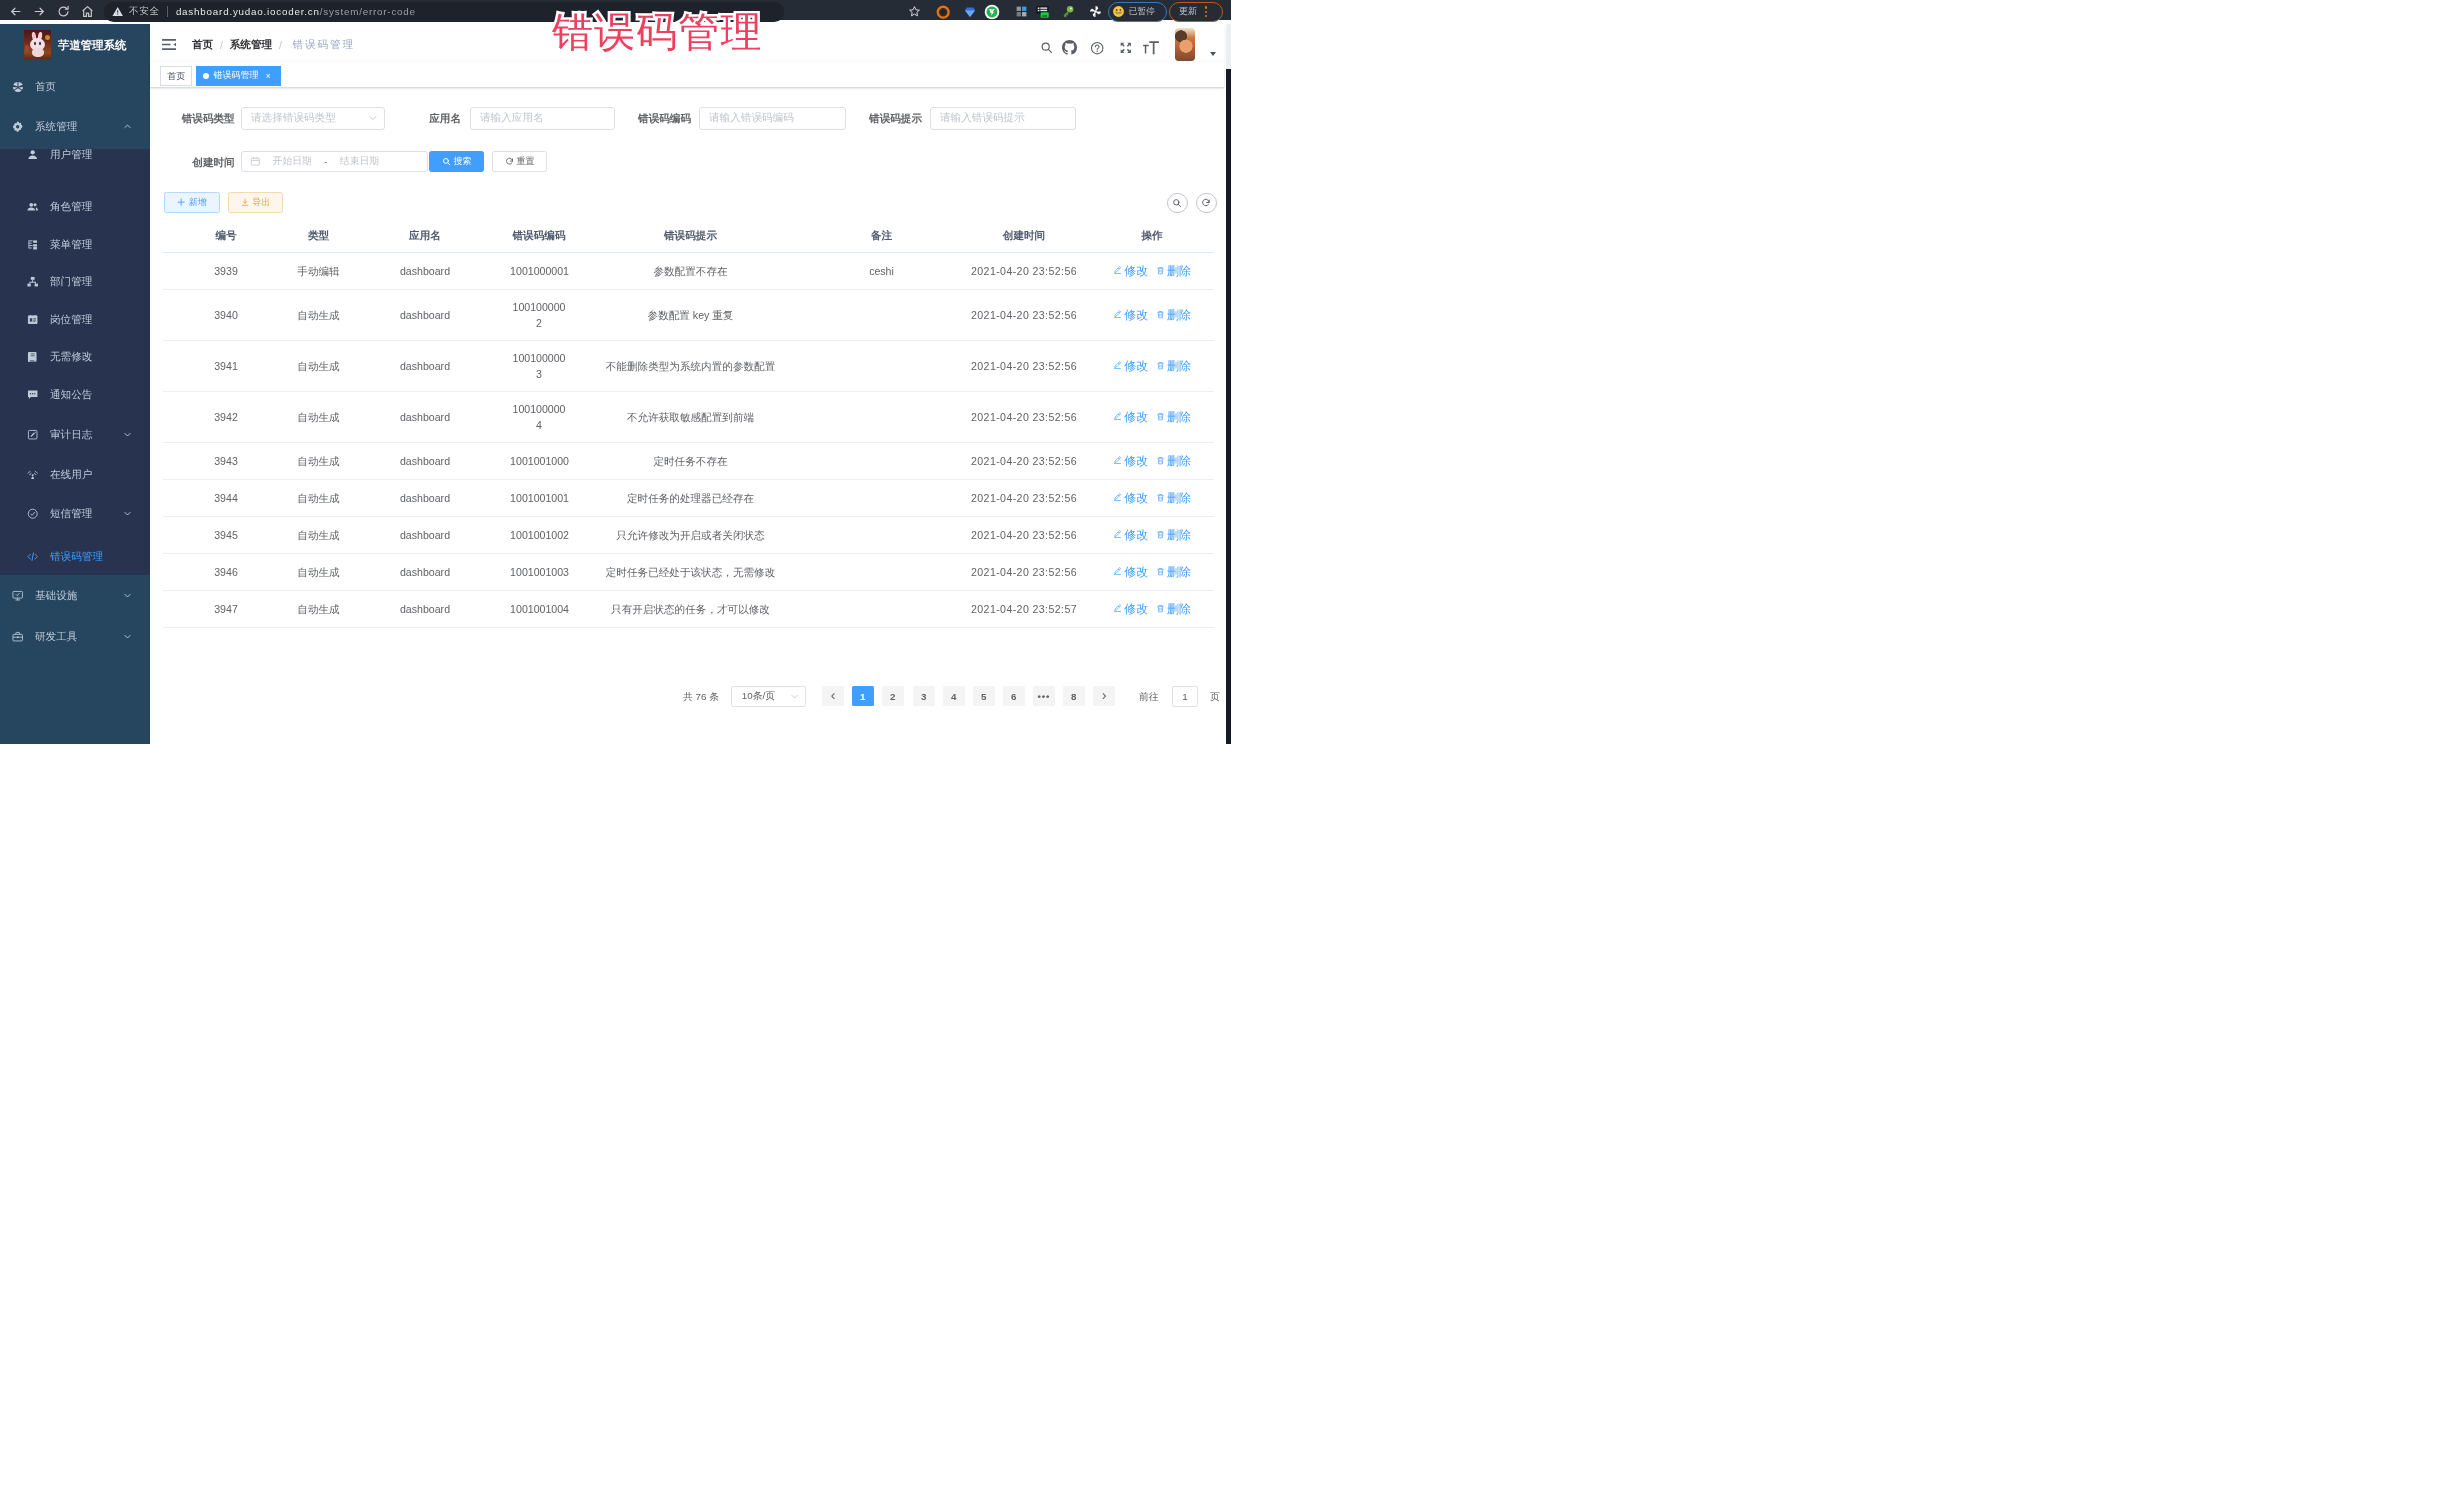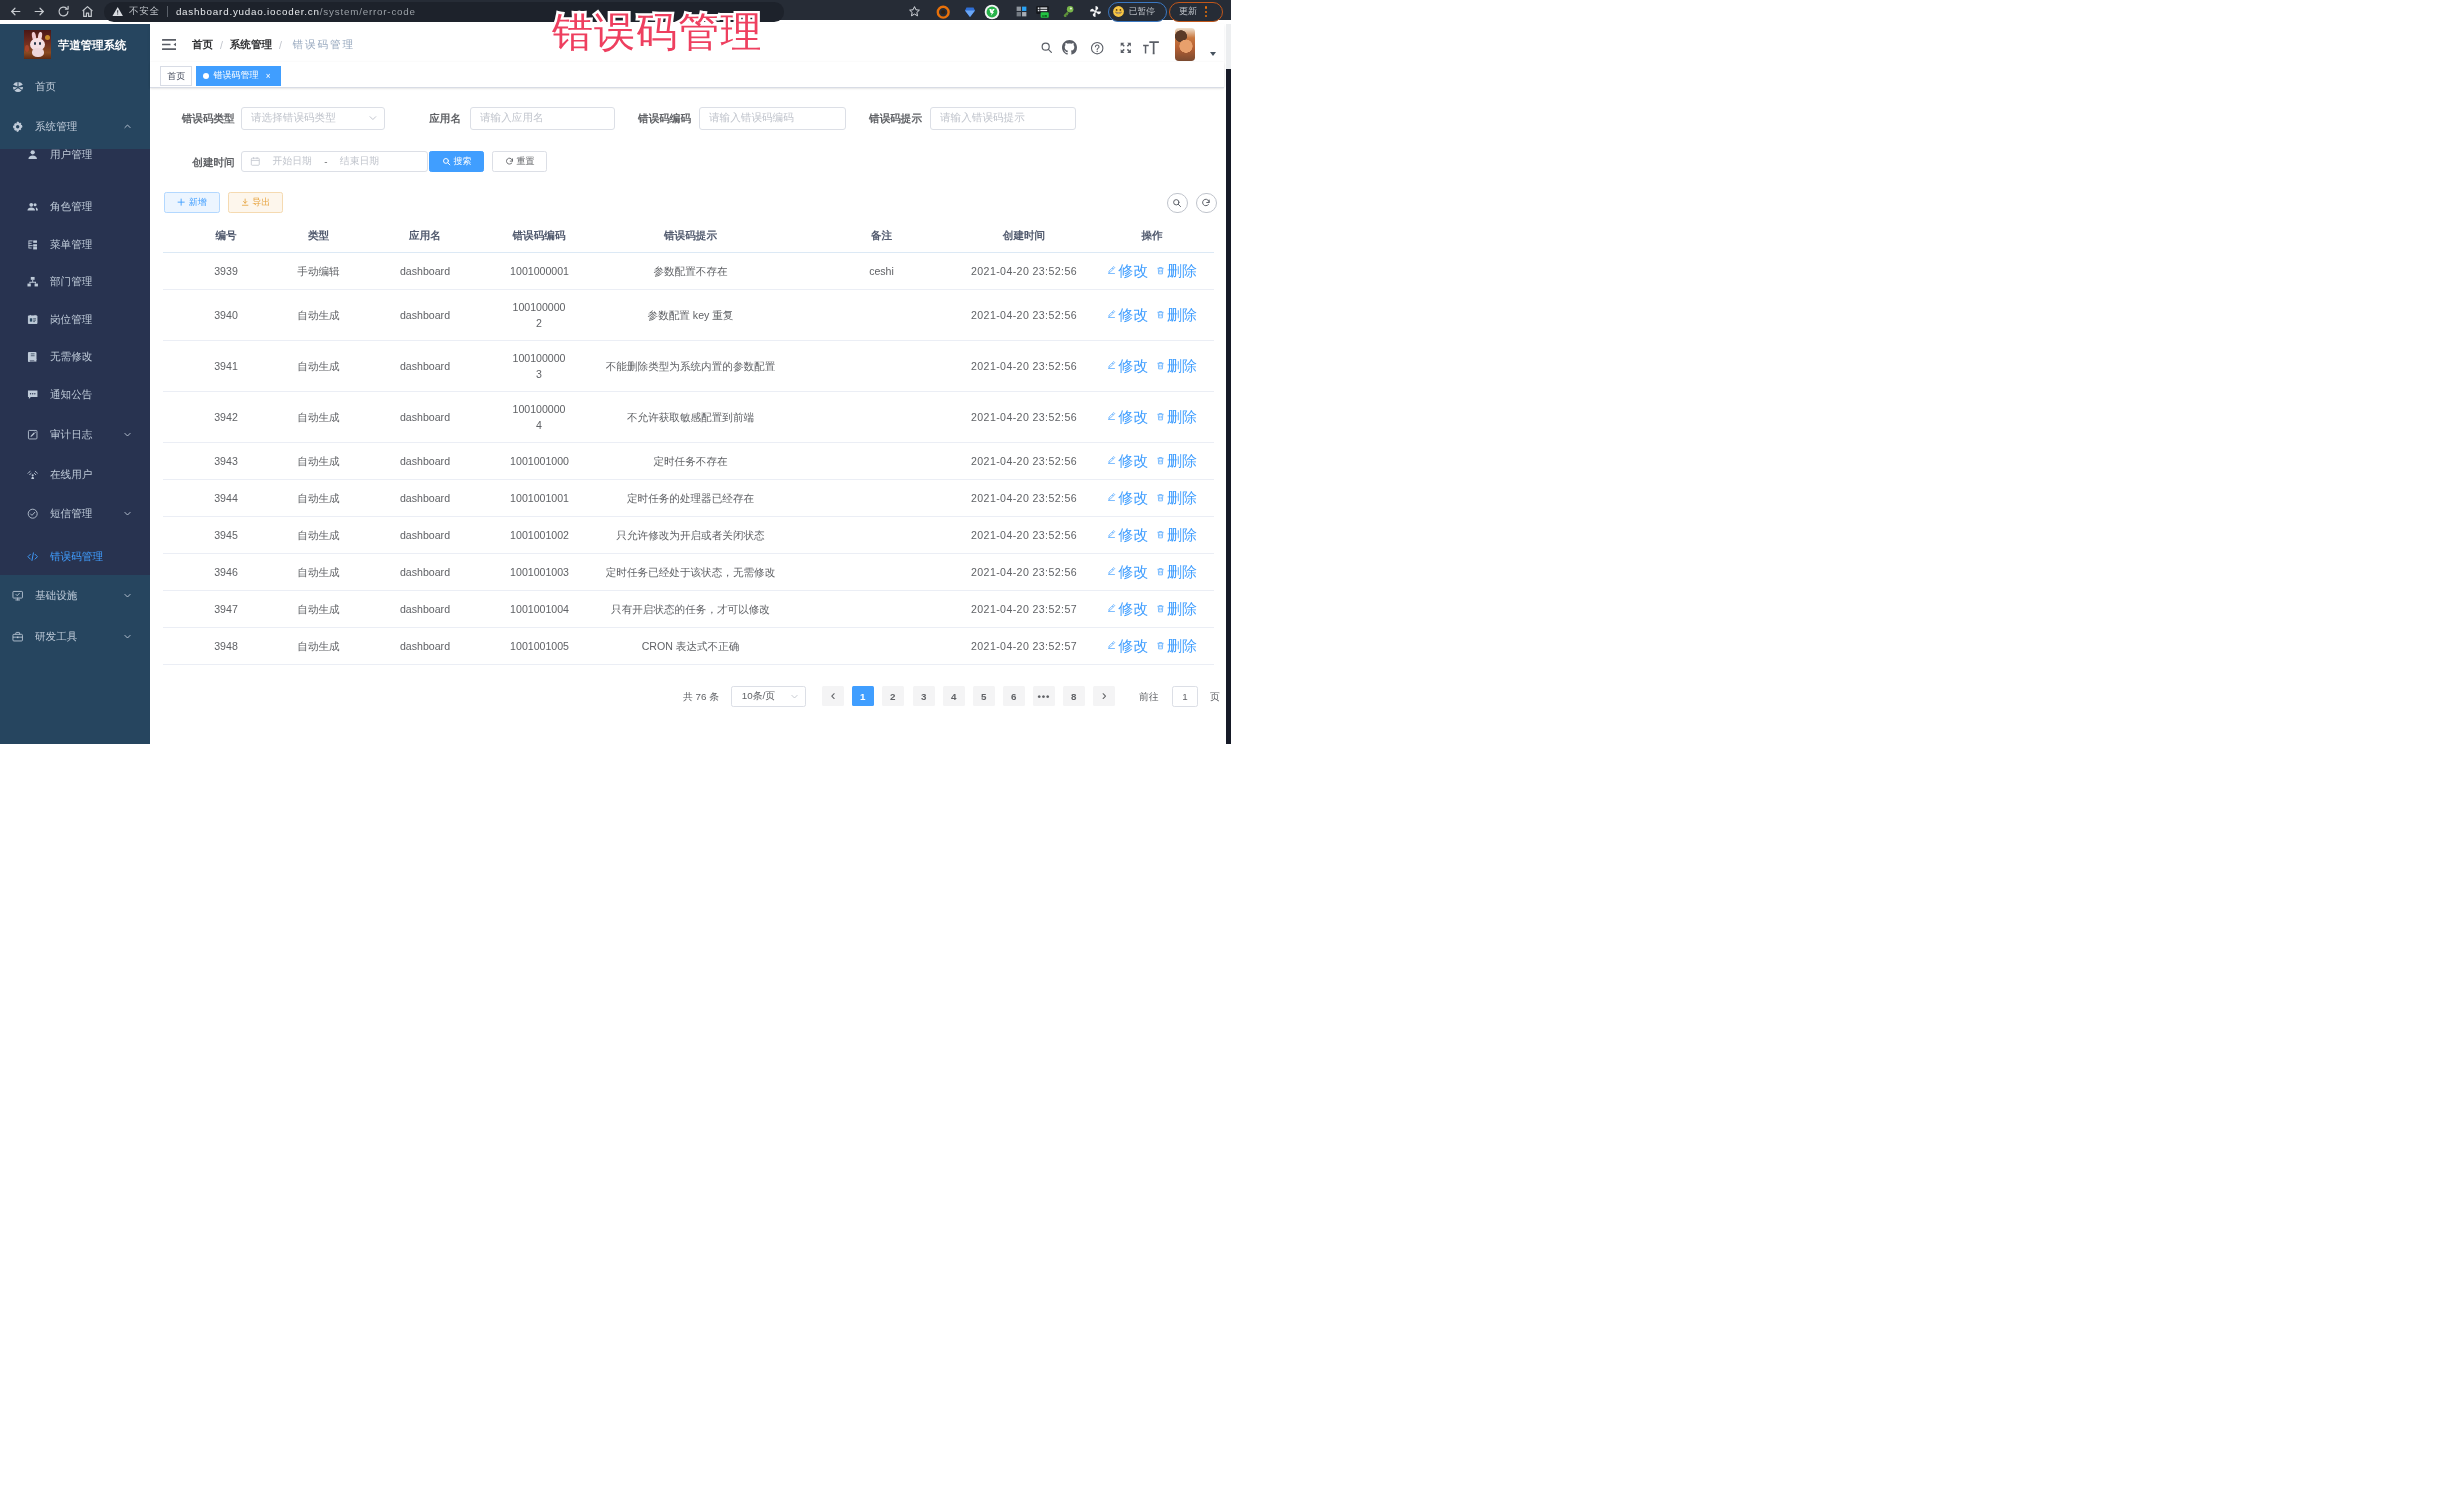--- a/index.html
+++ b/index.html
@@ -72,21 +72,21 @@
 .btn-exp { width:55px; background:#fdf6ec; border:0.8px solid #f5dab1; color:#e6a23c; }
 .circ { position:absolute; width:20.5px; height:20.5px; border-radius:50%; background:#fff; border:0.8px solid #c0c4cc; display:flex; align-items:center; justify-content:center; }
 
 
 #dtable { position:absolute; left:12.5px; top:197px; width:1051px; border-collapse:collapse; table-layout:fixed; font-size:10.6px; color:#606266; }
 #dtable th { font-weight:bold; color:#515a6e; border-bottom:0.8px solid #dce9f5; text-align:center; font-size:10.6px; padding:0; }
 #dtable td { border-bottom:0.8px solid #ebeef5; text-align:center; padding:0 7.6px; line-height:16px; }
 #dtable td.nw { white-space:nowrap; }
 #dtable td.dt { letter-spacing:0.4px; }
 #dtable tr { background:#fff; }
-.op { color:#409eff; font-size:15px; display:inline-flex; align-items:center; gap:2.3px; }
+.op { color:#409eff; font-size:12px; display:inline-flex; align-items:center; gap:2.3px; }
 #pager { position:absolute; left:0; top:662px; width:1074px; height:21px; font-size:9.8px; color:#606266; }
 #pager .pgtxt { position:absolute; top:0; height:21px; line-height:21px; }
 #pager .pgsel { position:absolute; left:581px; top:0; width:75px; height:21px; border:0.8px solid #dcdfe6; border-radius:2.3px; display:flex; align-items:center; }
 #pager .pbox { position:absolute; top:0.4px; width:21.6px; height:20.5px; border-radius:1.5px; background:#f4f4f5; color:#606266; display:flex; align-items:center; justify-content:center; font-weight:bold; font-size:9.8px; }
 #pager .pactive { background:#409eff; color:#fff; }
 #pager .pginput { position:absolute; left:1022px; top:0; width:26px; height:21px; border:0.8px solid #dcdfe6; border-radius:2.3px; text-align:center; line-height:19.7px; color:#606266; }
 
 #annot, #annot-w { position:absolute; left:552px; top:5.3px; font-size:41px; font-weight:500; color:#ee3f5f; letter-spacing:1.1px; white-space:nowrap; z-index:50; }
 #annot-w { -webkit-text-stroke:4.9px #ffffff; }
 
@@ -670,36 +670,20 @@
           <td></td>
           <td class="nw dt">2021-04-20 23:52:57</td>
           <td class="nw"><span class="op"><svg width="9" height="9" viewBox="0 0 24 24" fill="none" stroke="#409eff" stroke-width="1.8">
                 <path d="M4 20h16" stroke-linecap="round"></path>
                 <path d="M13.5 5.5l-8 8-.8 3.8 3.8-.8 8-8zM15 4l1.8-1.8a1.4 1.4 0 0 1 2 0l1 1a1.4 1.4 0 0 1 0 2L18 7z"></path>
               </svg>修改</span><span class="op" style="margin-left:7.6px;"><svg width="9" height="9" viewBox="0 0 24 24" fill="none" stroke="#409eff" stroke-width="1.8">
                 <path d="M4 6h16M9 6V4h6v2M6 6l1 15h10l1-15" stroke-linejoin="round"></path>
                 <path d="M10 10v7M14 10v7"></path>
               </svg>删除</span></td>
         </tr>
-        <tr style="height:37px;">
-          <td>3948</td>
-          <td>自动生成</td>
-          <td>dashboard</td>
-          <td>1001001005</td>
-          <td>CRON 表达式不正确</td>
-          <td></td>
-          <td class="nw dt">2021-04-20 23:52:57</td>
-          <td class="nw"><span class="op"><svg width="9" height="9" viewBox="0 0 24 24" fill="none" stroke="#409eff" stroke-width="1.8">
-                <path d="M4 20h16" stroke-linecap="round"></path>
-                <path d="M13.5 5.5l-8 8-.8 3.8 3.8-.8 8-8zM15 4l1.8-1.8a1.4 1.4 0 0 1 2 0l1 1a1.4 1.4 0 0 1 0 2L18 7z"></path>
-              </svg>修改</span><span class="op" style="margin-left:7.6px;"><svg width="9" height="9" viewBox="0 0 24 24" fill="none" stroke="#409eff" stroke-width="1.8">
-                <path d="M4 6h16M9 6V4h6v2M6 6l1 15h10l1-15" stroke-linejoin="round"></path>
-                <path d="M10 10v7M14 10v7"></path>
-              </svg>删除</span></td>
-        </tr>
       </tbody>
     </table>
 <div id="pager">
       <span class="pgtxt" style="left:533px;">共 76 条</span>
       <div class="pgsel">
         <span style="margin-left:9.8px;">10条/页</span>
         <svg style="position:absolute;right:6px;" width="9" height="9" viewBox="0 0 24 24" fill="none" stroke="#c0c4cc" stroke-width="2.4" stroke-linecap="round" stroke-linejoin="round">
           <path d="M5 9l7 7 7-7"></path>
         </svg>
       </div>

